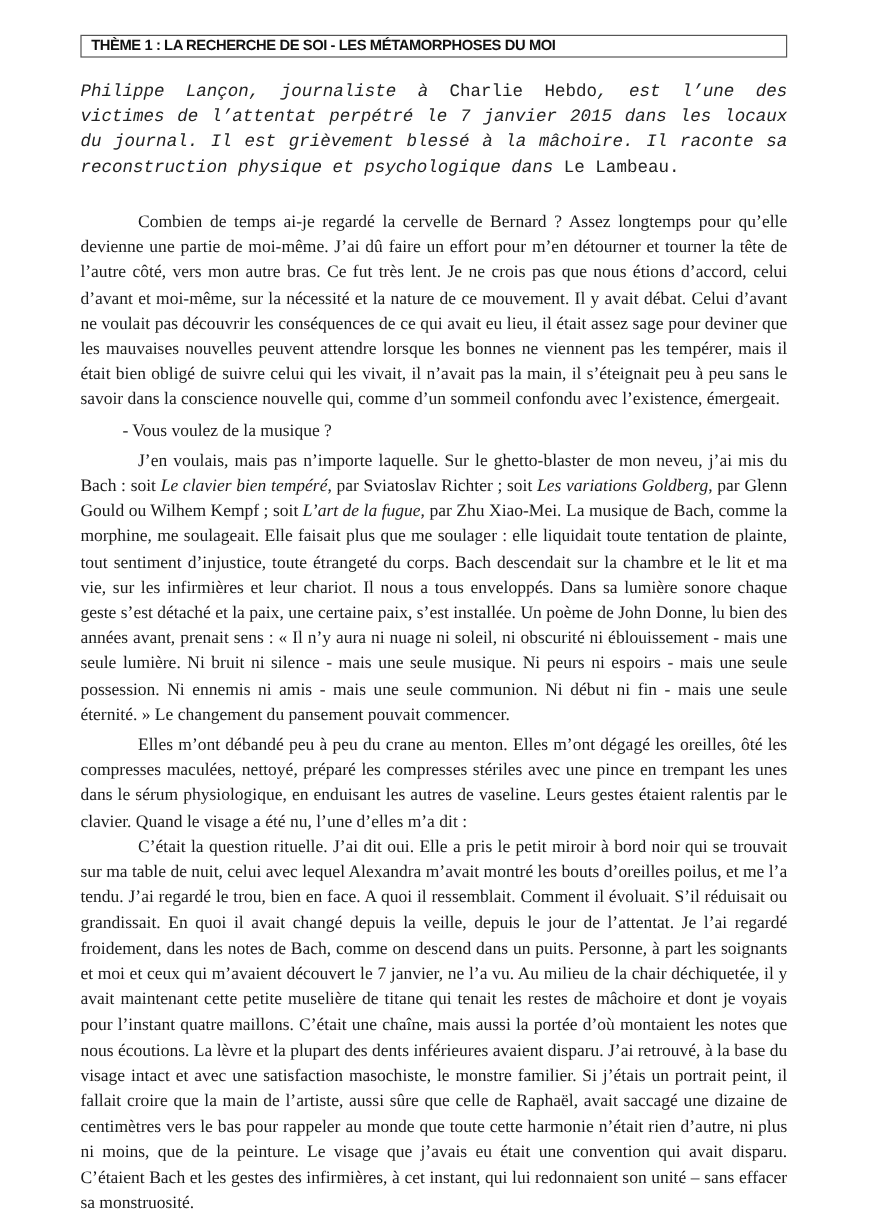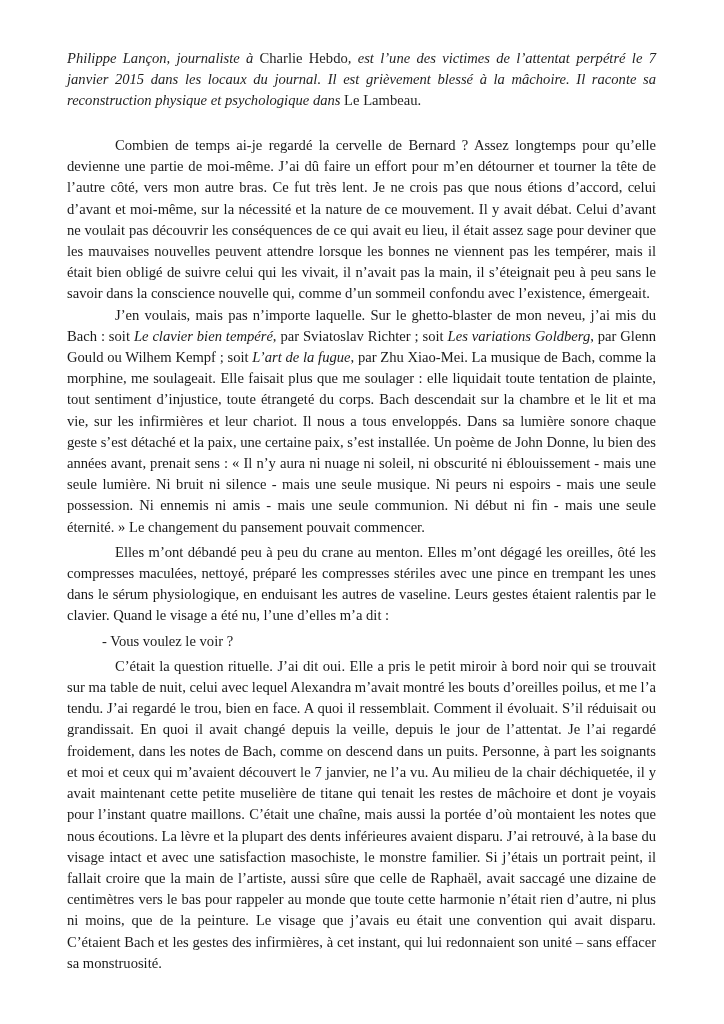--- a/index.html
+++ b/index.html
@@ -12,21 +12,21 @@
     font-family: "Liberation Sans", sans-serif;
     font-weight: bold;
     font-size: 12.3px;
     line-height: 17px;
     letter-spacing: -0.35px;
     color: #111;
     white-space: nowrap;
   }
   .intro {
     margin-top: 19px;
-    font-family: Liberation Serif, serif;
+    font-family: Liberation Mono, monospace;
     font-size: 14.6px;
     line-height: 21px;
     text-align: justify;
     font-style: italic;
     color: #222;
   }
   .intro .roman { font-style: normal; }
   .body-text {
     margin-top: 24px;
     font-family: Liberation Serif, serif;
@@ -37,24 +37,27 @@
   }
   .body-text p { margin: 0; }
   .body-text p.para { text-indent: 48px; }
   .body-text p.dialog { padding-left: 35px; margin: 4px 0 4px 0; }
   .body-text i { font-style: italic; }
 </style>
 </head>
 <body>
 
 <div class="page">
+  <div class="theme-box">
+    <span>THÈME 1 : LA RECHERCHE DE SOI - LES MÉTAMORPHOSES DU MOI</span>
+  </div>
 
   <div class="intro"><span>Philippe Lançon, journaliste à </span><span class="roman">Charlie Hebdo</span><span>, est l’une des victimes de l’attentat perpétré le 7 janvier 2015 dans les locaux du journal. Il est grièvement blessé à la mâchoire. Il raconte sa reconstruction physique et psychologique dans </span><span class="roman">Le Lambeau</span><span class="roman">.</span></div>
 
   <div class="body-text">
     <p class="para">Combien de temps ai-je regardé la cervelle de Bernard ? Assez longtemps pour qu’elle devienne une partie de moi-même. J’ai dû faire un effort pour m’en détourner et tourner la tête de l’autre côté, vers mon autre bras. Ce fut très lent. Je ne crois pas que nous étions d’accord, celui d’avant et moi-même, sur la nécessité et la nature de ce mouvement. Il y avait débat. Celui d’avant ne voulait pas découvrir les conséquences de ce qui avait eu lieu, il était assez sage pour deviner que les mauvaises nouvelles peuvent attendre lorsque les bonnes ne viennent pas les tempérer, mais il était bien obligé de suivre celui qui les vivait, il n’avait pas la main, il s’éteignait peu à peu sans le savoir dans la conscience nouvelle qui, comme d’un sommeil confondu avec l’existence, émergeait.</p>
+    <p class="dialog">- Vous voulez de la musique ?</p>
     <p class="para"><span>J’en voulais, mais pas n’importe laquelle. Sur le ghetto-blaster de mon neveu, j’ai mis du Bach : soit </span><i>Le clavier bien tempéré</i><span>, par Sviatoslav Richter ; soit </span><i>Les variations Goldberg</i><span>, par Glenn Gould ou Wilhem Kempf ; soit </span><i>L’art de la fugue</i><span>, par Zhu Xiao-Mei. La musique de Bach, comme la morphine, me soulageait. Elle faisait plus que me soulager : elle liquidait toute tentation de plainte, tout sentiment d’injustice, toute étrangeté du corps. Bach descendait sur la chambre et le lit et ma vie, sur les infirmières et leur chariot. Il nous a tous enveloppés. Dans sa lumière sonore chaque geste s’est détaché et la paix, une certaine paix, s’est installée. Un poème de John Donne, lu bien des années avant, prenait sens : « Il n’y aura ni nuage ni soleil, ni obscurité ni éblouissement - mais une seule lumière. Ni bruit ni silence - mais une seule musique. Ni peurs ni espoirs - mais une seule possession. Ni ennemis ni amis - mais une seule communion. Ni début ni fin - mais une seule éternité. » Le changement du pansement pouvait commencer.</span></p>
     <p class="para" style="margin-top:4px">Elles m’ont débandé peu à peu du crane au menton. Elles m’ont dégagé les oreilles, ôté les compresses maculées, nettoyé, préparé les compresses stériles avec une pince en trempant les unes dans le sérum physiologique, en enduisant les autres de vaseline. Leurs gestes étaient ralentis par le clavier. Quand le visage a été nu, l’une d’elles m’a dit :</p>
-    <p class="dialog">- Vous voulez le voir ?</p>
     <p class="para">C’était la question rituelle. J’ai dit oui. Elle a pris le petit miroir à bord noir qui se trouvait sur ma table de nuit, celui avec lequel Alexandra m’avait montré les bouts d’oreilles poilus, et me l’a tendu. J’ai regardé le trou, bien en face. A quoi il ressemblait. Comment il évoluait. S’il réduisait ou grandissait. En quoi il avait changé depuis la veille, depuis le jour de l’attentat. Je l’ai regardé froidement, dans les notes de Bach, comme on descend dans un puits. Personne, à part les soignants et moi et ceux qui m’avaient découvert le 7 janvier, ne l’a vu. Au milieu de la chair déchiquetée, il y avait maintenant cette petite muselière de titane qui tenait les restes de mâchoire et dont je voyais pour l’instant quatre maillons. C’était une chaîne, mais aussi la portée d’où montaient les notes que nous écoutions. La lèvre et la plupart des dents inférieures avaient disparu. J’ai retrouvé, à la base du visage intact et avec une satisfaction masochiste, le monstre familier. Si j’étais un portrait peint, il fallait croire que la main de l’artiste, aussi sûre que celle de Raphaël, avait saccagé une dizaine de centimètres vers le bas pour rappeler au monde que toute cette harmonie n’était rien d’autre, ni plus ni moins, que de la peinture. Le visage que j’avais eu était une convention qui avait disparu. C’étaient Bach et les gestes des infirmières, à cet instant, qui lui redonnaient son unité – sans effacer sa monstruosité.</p>
   </div>
 
 </div>
 
 </body></html>

